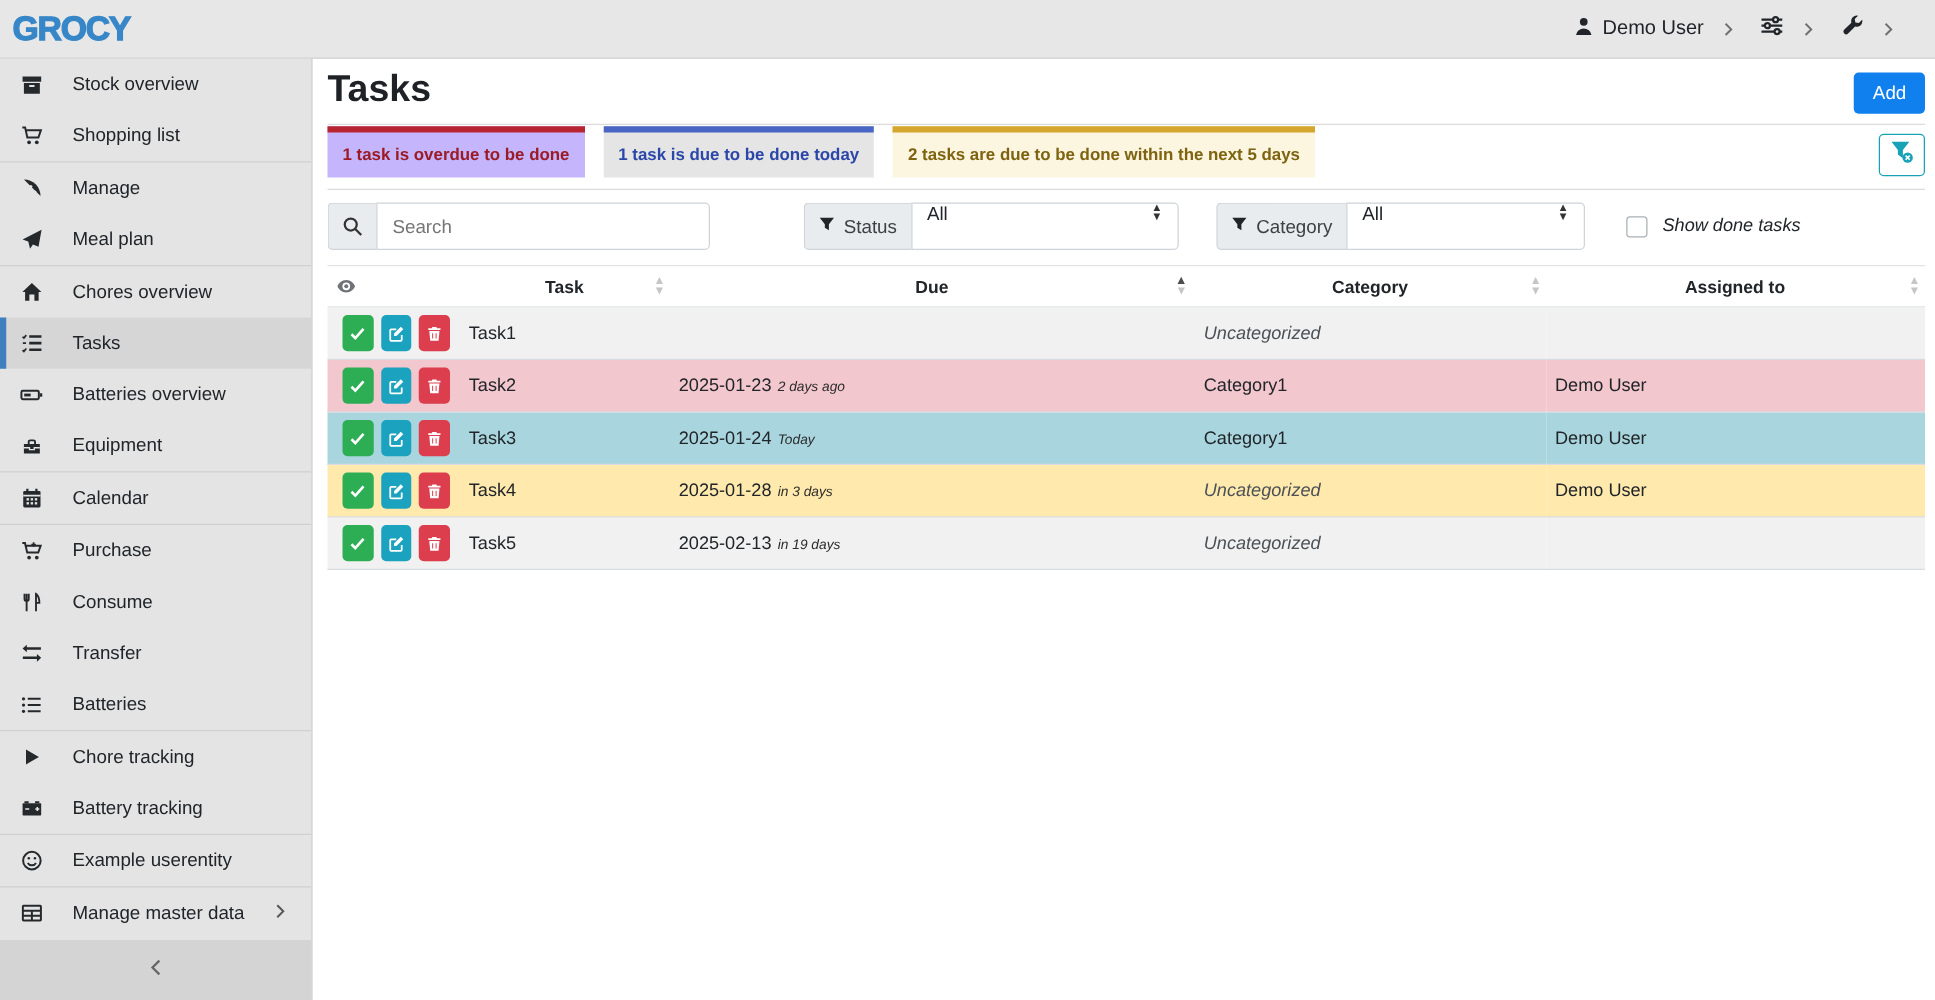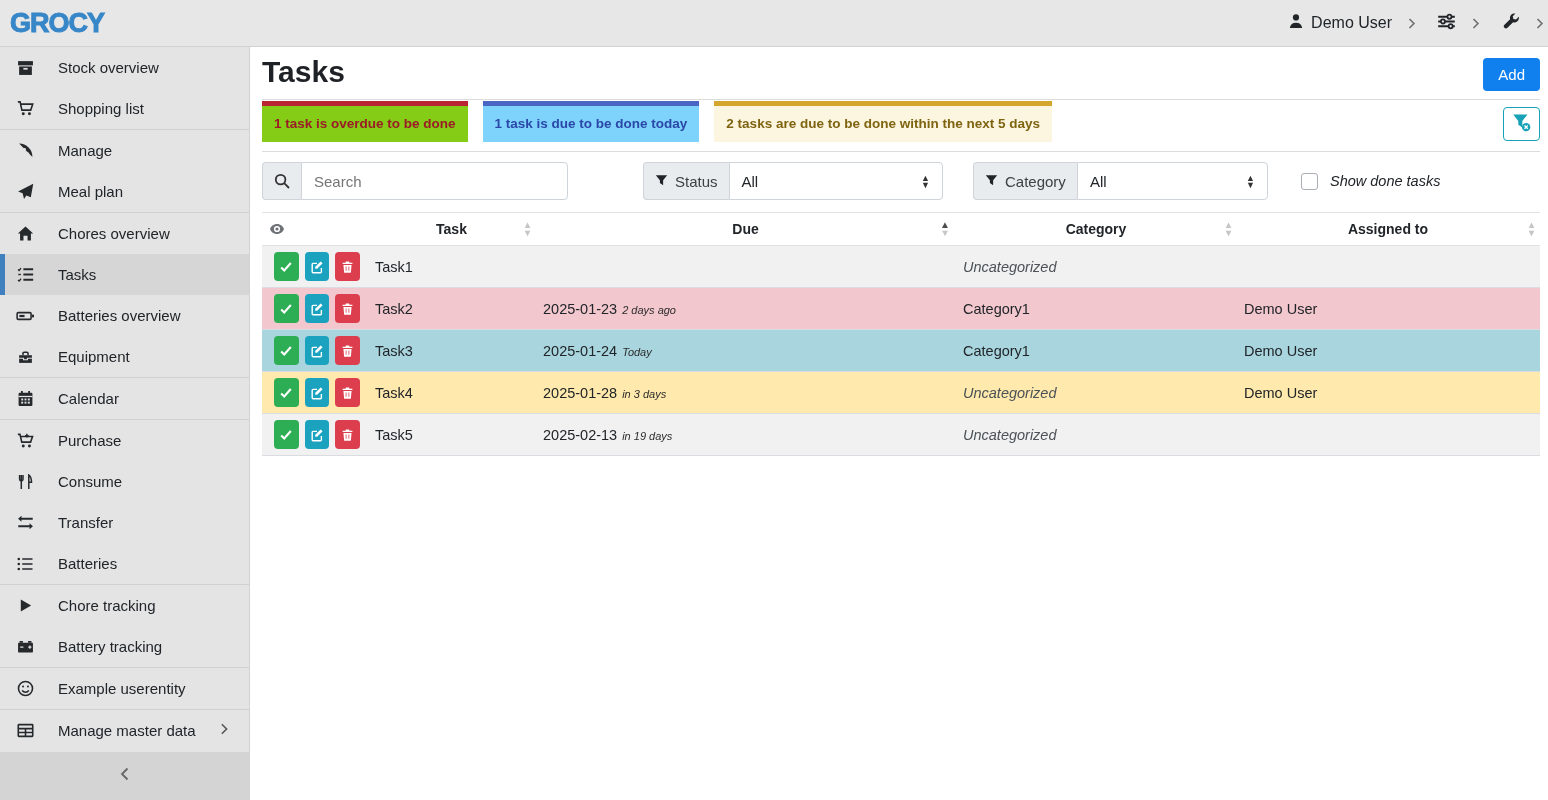--- a/index.html
+++ b/index.html
@@ -1,19 +1,19 @@
 <!DOCTYPE html>
 <html><head>
 <meta charset="utf-8">
 <style>
   * { box-sizing: border-box; margin: 0; padding: 0; }
   html,body { width:1548px; height:800px; overflow:hidden; font-family:"Liberation Sans",sans-serif; background:#fff; color:#212529; }
 
   
-  .topbar { position:absolute; top:0; left:0; width:1548px; height:47px; background:#e7e7e7; border-bottom:1px solid #d2d2d2; display:flex; align-items:center; justify-content:space-between; padding:0 2px 0 10px; z-index:5;}
+  .topbar { position:absolute; top:0; left:0; width:1548px; height:47px; background:#e7e7e7; border-bottom:1px solid #d2d2d2; display:flex; align-items:center; justify-content:space-between; padding:0 31px 0 10px; z-index:5;}
   .logo { font-size:27px; font-weight:bold; letter-spacing:-1px; color:#3787c8; -webkit-text-stroke:1px #3787c8; }
   .top-right { display:flex; align-items:center; gap:13px; }
   .top-item { display:flex; align-items:center; gap:7px; cursor:pointer; }
   .top-user-name { font-size:16px; color:#212529; }
   .chev { color:#707070; display:flex; align-items:center; }
 
   
   .sidebar { position:absolute; top:47px; left:0; width:250px; height:753px; background:#e4e4e4; border-right:1px solid #d2d2d2; display:flex; flex-direction:column; }
   .si { height:41px; flex:0 0 41px; display:flex; align-items:center; gap:24px; padding-left:16px; font-size:15px; color:#212529; cursor:pointer; position:relative; }
   .si .ic { width:18px; height:18px; flex:0 0 18px; display:flex; align-items:center; justify-content:center; color:#26292c; }
@@ -24,31 +24,31 @@
 
   
   .main { position:absolute; top:47px; left:251px; width:1297px; height:753px; background:#fff; padding:0 8px 0 11px; }
   .page-head { display:flex; justify-content:space-between; align-items:flex-start; padding-top:7px; height:52px; }
   .page-title { font-size:30px; font-weight:bold; color:#1e2125; line-height:1.2; }
   .btn-add { background:#1080ef; color:#fff; border:none; border-radius:4px; font-size:15px; padding:8px 15px; cursor:pointer; margin-top:4px; font-family:inherit; }
   hr.sep { border:none; border-top:1px solid #dcdcdc; margin:0; }
 
   .alert-row { position:relative; display:flex; gap:15px; padding:0; height:50px; align-items:flex-start; margin-top:1px; }
   .alert { border-top:5px solid; padding:10px 12px 11px; font-size:13.5px; font-weight:bold; white-space:nowrap; }
-  .alert.overdue { border-color:#b92432; background:#84cc16; color:#9b1b27; }
-  .alert.today { border-color:#4a66c4; background:#7dd3fc; color:#2b47a8; }
+  .alert.overdue { border-color:#b92432; background:#c4b5fd; color:#9b1b27; }
+  .alert.today { border-color:#4a66c4; background:#e5e5e5; color:#2b47a8; }
   .alert.next5days { border-color:#d5a62e; background:#fcf5e0; color:#7e6410; }
   .btn-filter-clear { position:absolute; right:0; top:6px; width:37px; height:34px; background:#fff; border:1.5px solid #17a2b8; border-radius:4px; color:#17a2b8; display:flex; align-items:center; justify-content:center; cursor:pointer; }
 
   .filter-row { display:flex; align-items:center; height:56px; padding-top:2px; }
   .ig { display:flex; height:38px; }
   .ig-pre { background:#e9ecef; border:1px solid #ced4da; border-right:none; border-radius:4px 0 0 4px; display:flex; align-items:center; gap:7px; padding:0 11px; color:#3c4146; font-size:15px; }
   .ig input { border:1px solid #ced4da; border-radius:0 4px 4px 0; padding:0 12px; font-size:15px; width:267px; outline:none; color:#212529; font-family:inherit; }
   .ig input::placeholder { color:#757575; }
-  .ig-select { border:1px solid #ced4da; border-radius:0 4px 4px 0; background:#fff; display:flex; align-items:center; justify-content:space-between; padding:0 12px; font-size:15px; cursor:pointer; }
+  .ig-select { border:1px solid #ced4da; border-radius:0 4px 4px 0; background:#fff; display:flex; align-items:flex-start; justify-content:space-between; padding:0 12px; font-size:15px; cursor:pointer; }
   .caret-ud { display:flex; flex-direction:column; line-height:6px; font-size:9px; color:#333; gap:1px; }
   .chk-wrap { display:flex; align-items:center; gap:12px; margin-left:33px; cursor:pointer; }
   .chk { width:17px; height:17px; border:1px solid #aab0b6; border-radius:3px; background:#fff; cursor:pointer; }
   .chk-label { font-size:14.5px;font-style:italic; }
 
   
   table.tasks { border-collapse:collapse; width:100%; margin-top:4px; table-layout:fixed; }
   table.tasks col.c-act { width:106px; } table.tasks col.c-task { width:168px; } table.tasks col.c-due { width:420px; } table.tasks col.c-cat { width:281px; }
   th { text-align:center; font-size:14px; font-weight:bold; padding:8px 8px 8px 7px; border-top:1px solid #e3e3e3; border-bottom:1px solid #dfe3e6; position:relative; height:33px; cursor:pointer; }
   .sort { position:absolute; right:6px; top:8px; display:flex; flex-direction:column; line-height:8px; font-size:10px; color:#c6c6c6; }

